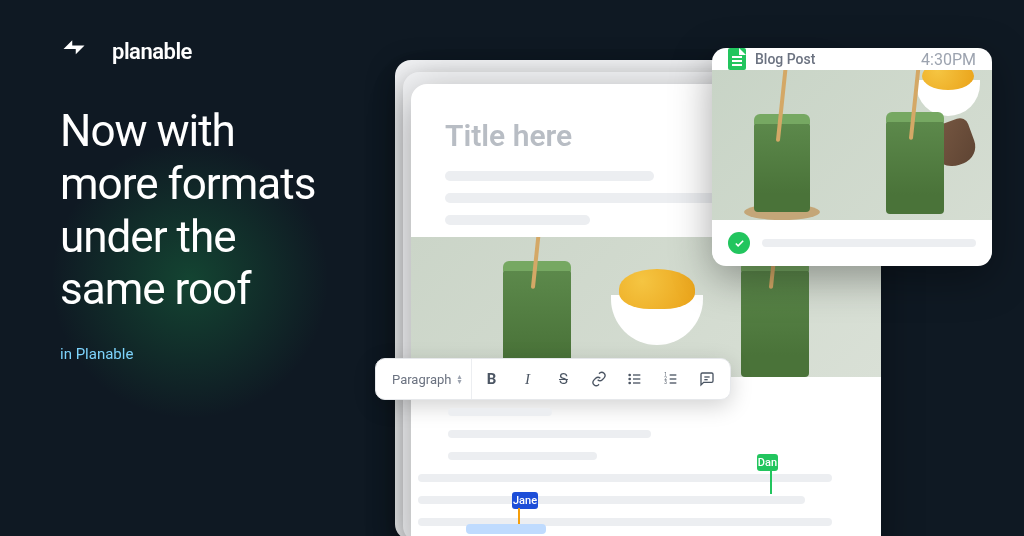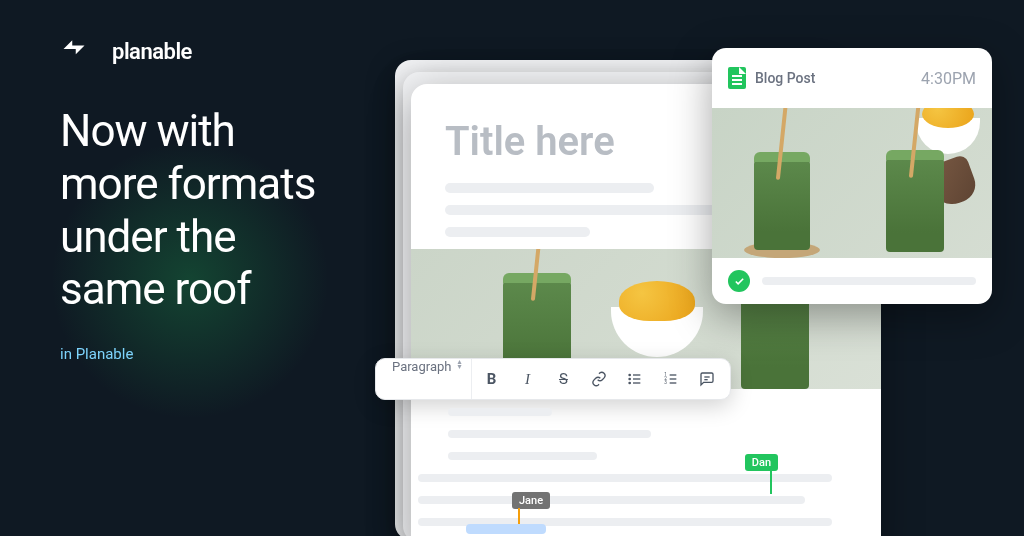--- a/index.html
+++ b/index.html
@@ -9,48 +9,48 @@
 .logo-mark svg{width:28px;height:28px}
 .logo-text{color:#fff;font-size:22px;font-weight:600;letter-spacing:-0.5px}
 .headline{position:absolute;left:60px;top:105px;color:#fff;font-size:44px;font-weight:400;line-height:1.2;letter-spacing:-1px}
 .sub{position:absolute;left:60px;top:345px;color:#7dd3fc;font-size:15px;font-weight:400}
 
 .stack-card{position:absolute;background:#f2f3f5;border-radius:16px;box-shadow:0 8px 30px rgba(0,0,0,0.3)}
 .stack1{left:395px;top:60px;width:440px;height:480px}
 .stack2{left:403px;top:72px;width:440px;height:470px}
 
 .editor{position:absolute;left:411px;top:84px;width:470px;height:470px;background:#fff;border-radius:16px;box-shadow:0 10px 40px rgba(0,0,0,0.35);padding:34px 34px 0 34px;overflow:hidden}
-.title-placeholder{color:#b8bdc4;font-size:40px;font-weight:600;margin-bottom:18px}
+.title-placeholder{color:#b8bdc4;font-size:30px;font-weight:600;margin-bottom:18px}
 .ph{background:#eceef1;border-radius:6px;height:10px;margin-bottom:12px}
 
 .hero{margin:8px -34px 0 -34px;height:140px;background:linear-gradient(135deg,#cbd5c8 0%,#d9e0d6 100%);position:relative;overflow:hidden}
 .smoothie{position:absolute;width:68px;height:110px;bottom:0;border-radius:6px 6px 4px 4px;background:linear-gradient(180deg,#5d8a4c 0%,#4a7339 80%)}
 .smoothie::before{content:"";position:absolute;top:-6px;left:0;right:0;height:10px;background:#76a862;border-radius:6px 6px 0 0}
 .straw{position:absolute;width:4px;height:80px;background:#d4a866;top:-58px;left:50%;transform:translateX(-50%) rotate(6deg);border-radius:2px}
 .s1{left:92px}
 .s2{left:330px}
 .bowl{position:absolute;left:200px;bottom:32px;width:92px;height:50px;background:#fff;border-radius:0 0 46px 46px}
 .bowl::before{content:"";position:absolute;top:-26px;left:8px;right:8px;height:40px;background:radial-gradient(circle at 30% 30%,#f5c542,#eaa218);border-radius:50% 50% 40% 40%}
 
 .toolbar{position:absolute;left:375px;top:358px;background:#fff;border:1px solid #e6e8eb;border-radius:10px;box-shadow:0 6px 22px rgba(0,0,0,0.18);display:flex;align-items:center;height:42px;padding:0 6px;gap:2px}
-.t-sel{display:flex;align-items:flex-start;gap:6px;padding:0 10px;color:#6b7280;font-size:13px;height:100%;border-right:1px solid #eceef1}
+.t-sel{display:flex;align-items:center;gap:6px;padding:0 10px;color:#6b7280;font-size:13px;height:100%;border-right:1px solid #eceef1}
 .t-btn{width:34px;height:100%;display:flex;align-items:center;justify-content:center;color:#4b5563;cursor:pointer;font-size:15px}
 
 .collab{position:absolute;left:418px;top:408px;width:450px}
 .cline{background:#eceef1;height:8px;border-radius:5px;margin-bottom:14px}
-.tag{position:absolute;color:#fff;font-size:11px;padding:2px 7px;border-radius:3px;font-weight:500}
+.tag{position:absolute;color:#fff;font-size:11px;padding:2px 1px;border-radius:3px;font-weight:500}
 .tag-dan{background:#22c55e;right:90px;top:46px}
-.tag-jane{background:#737373;left:94px;top:84px}
+.tag-jane{background:#1d4ed8;left:94px;top:84px}
 .cursor-line{position:absolute;width:2px;height:24px}
 .cl-dan{background:#22c55e;right:96px;top:62px}
 .cl-jane{background:#f59e0b;left:100px;top:100px}
 .hl{position:absolute;background:#bfdbfe;height:10px;border-radius:4px;left:48px;top:116px;width:80px}
 
 .post-card{position:absolute;right:32px;top:48px;width:280px;background:#fff;border-radius:14px;box-shadow:0 12px 40px rgba(0,0,0,0.35);overflow:hidden}
-.post-head{display:flex;align-items:center;justify-content:space-between;padding:19px 16px}
+.post-head{display:flex;align-items:center;justify-content:space-between;padding:0 16px}
 .post-title{display:flex;align-items:center;gap:9px;color:#6b7280;font-size:14px;font-weight:500}
 .doc-ico{width:18px;height:22px;background:#22c55e;border-radius:2px;position:relative}
 .doc-ico::before{content:"";position:absolute;top:0;right:0;width:7px;height:7px;background:#fff;clip-path:polygon(0 0,100% 100%,0 100%)}
 .doc-ico::after{content:"";position:absolute;left:4px;top:8px;right:4px;height:2px;background:#fff;box-shadow:0 4px 0 #fff,0 8px 0 #fff}
 .post-time{color:#9ca3af;font-size:16px}
 .post-img{height:150px;background:linear-gradient(135deg,#c8d4c6 0%,#d5ddd2 100%);position:relative;overflow:hidden}
 .ps1{position:absolute;left:42px;bottom:8px;width:56px;height:92px}
 .ps2{position:absolute;right:48px;bottom:6px;width:58px;height:96px}
 .coaster{position:absolute;left:32px;bottom:0;width:76px;height:16px;background:#c4a678;border-radius:50%}
 .hand{position:absolute;right:18px;bottom:54px;width:44px;height:44px;background:linear-gradient(135deg,#7a5a44,#5d4332);border-radius:50% 20% 40% 50%;transform:rotate(-20deg)}

